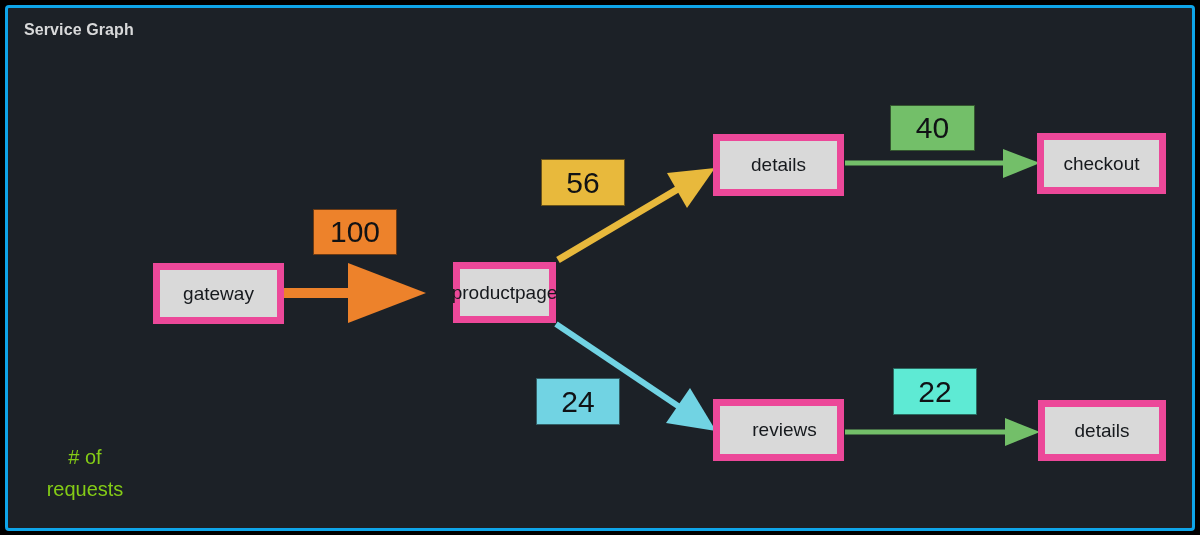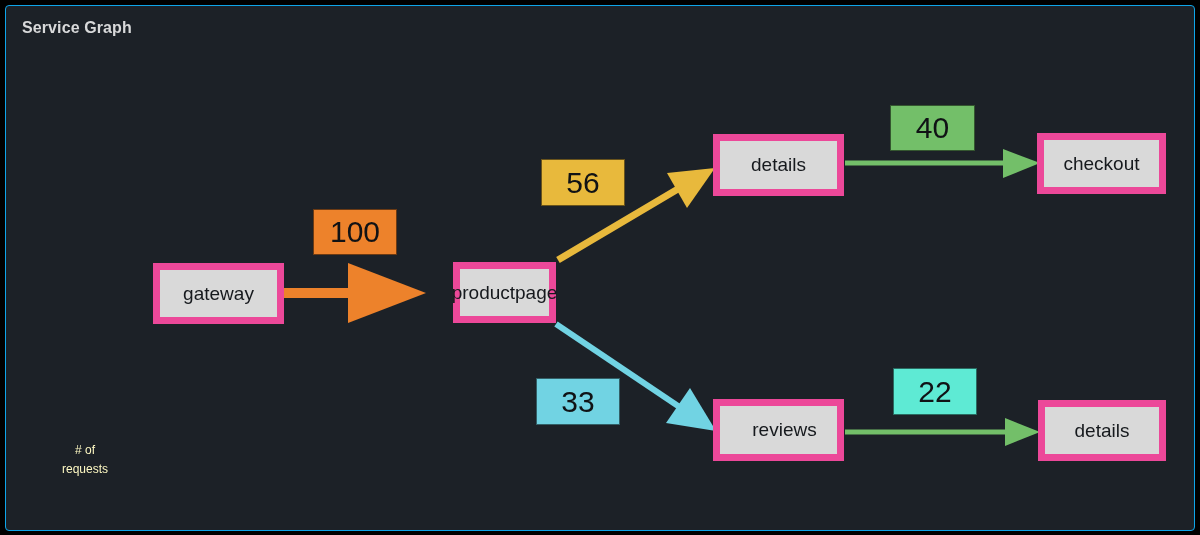--- a/index.html
+++ b/index.html
@@ -7,21 +7,21 @@
   body {
     background: #000;
     font-family: "Liberation Sans", sans-serif;
     position: relative;
     overflow: hidden;
   }
   .panel {
     position: absolute;
     left: 5px; top: 5px; right: 5px; bottom: 4px;
     background: #1c2127;
-    border: 1px solid #0ea5e9;
+    border: 3px solid #0ea5e9;
     border-radius: 4px;
   }
   .panel-title {
     position: absolute;
     left: 16px; top: 13px;
     font-size: 16px;
     font-weight: 600;
     color: #d8d9da;
     letter-spacing: 0.1px;
   }
@@ -60,22 +60,22 @@
   .badge-100 { left: 313px; top: 209px; width: 84px; height: 46px; }
   .badge-56  { left: 541px; top: 159px; width: 84px; height: 47px; }
   .badge-28  { left: 890px; top: 105px; width: 85px; height: 46px; }
   .badge-44  { left: 536px; top: 378px; width: 84px; height: 47px; }
   .badge-22  { left: 893px; top: 368px; width: 84px; height: 47px; }
   .axis-note {
     position: absolute;
     left: 25px; top: 441px;
     width: 120px;
     text-align: center;
-    color: #fef9c3;
-    font-size: 12px;
+    color: #84cc16;
+    font-size: 20px;
     line-height: 1.6;
     white-space: pre-line;
   }
 </style>
 </head>
 <body>
 
 <div class="panel">
   <div class="panel-title">Service Graph</div>
 </div>
@@ -106,17 +106,17 @@
 <div class="node node-gateway">gateway</div>
 <div class="node node-productpage">productpage</div>
 <div class="node node-details">details</div>
 <div class="node node-checkout">checkout</div>
 <div class="node node-reviews">reviews</div>
 <div class="node node-ratings">details</div>
 
 <div class="badge badge-100" style="background: rgb(237, 130, 43);">100</div>
 <div class="badge badge-56" style="background: rgb(232, 185, 60);">56</div>
 <div class="badge badge-28" style="background: rgb(115, 191, 105);">40</div>
-<div class="badge badge-44" style="background: rgb(113, 211, 227);">33</div>
+<div class="badge badge-44" style="background: rgb(113, 211, 227);">24</div>
 <div class="badge badge-22" style="background: #5eead4;">22</div>
 
 <div class="axis-note"># of
 requests</div>
 
 </body></html>

